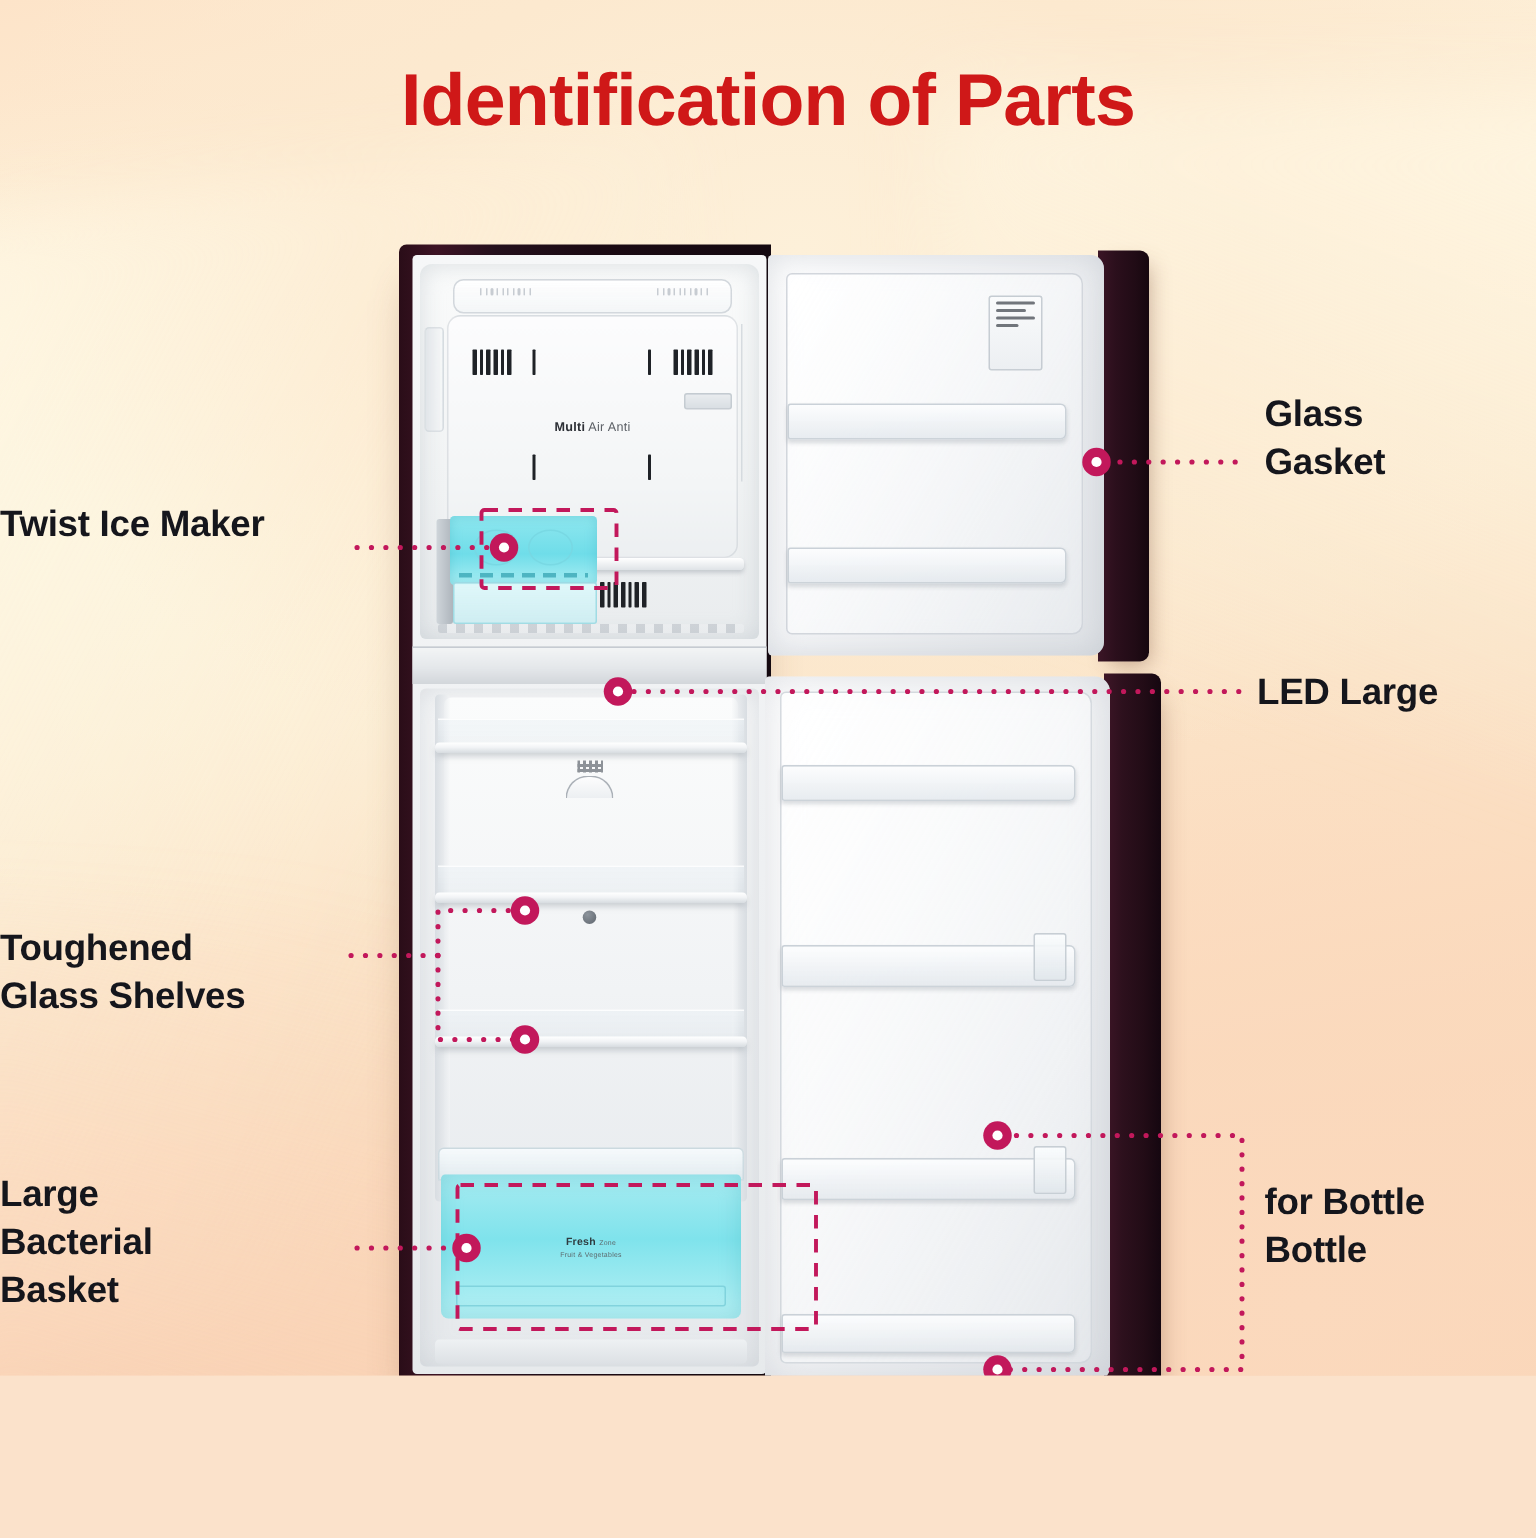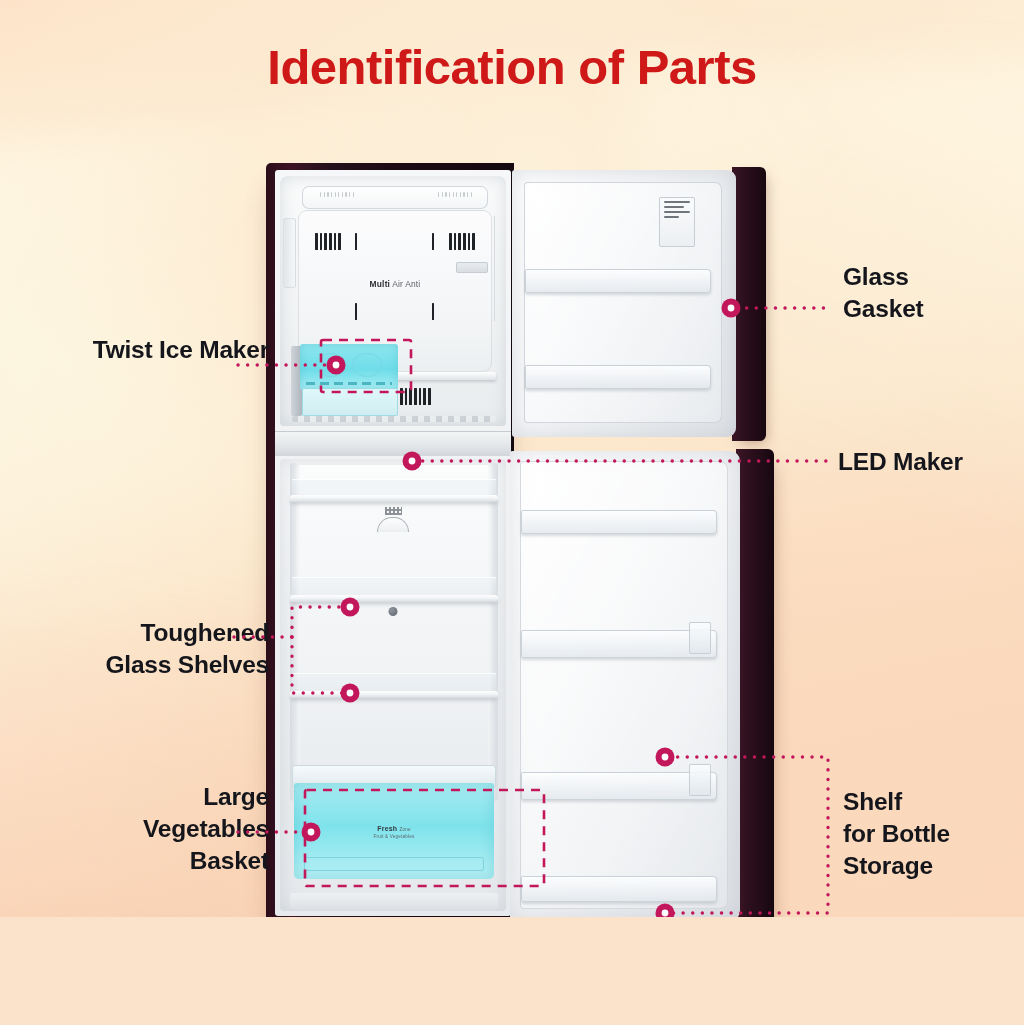--- a/index.html
+++ b/index.html
@@ -259,21 +259,21 @@
     background:linear-gradient(180deg,#1d1018,#0d0609);}
   .shadow{
     position:absolute;left:272px;top:925px;width:400px;height:16px;border-radius:50%;
     background:radial-gradient(ellipse at center, rgba(120,72,48,.30) 0%, rgba(120,72,48,0) 72%);
     filter:blur(3px);
   }
 
   
   .callout{position:absolute;font-size:24.5px;line-height:1.30;font-weight:600;color:#15161c;letter-spacing:-.2px;}
   .callout.right{text-align:left;}
-  .callout.leftal{text-align:right;padding-left:37px;}
+  .callout.leftal{}
 
   
   #anno{position:absolute;left:0;top:0;width:1024px;height:1025px;pointer-events:none;}
 </style>
 </head>
 <body>
 
 <div id="stage">
 
   <div class="sheen a"></div>
@@ -444,38 +444,37 @@
   <div class="callout leftal" style="left:0px;top:334px;width:232px;">
     <div>Twist Ice Maker</div>
   </div>
 
   <div class="callout right" style="left:843px;top:261px;width:181px;">
     <div>Glass</div>
     <div>Gasket</div>
   </div>
 
   <div class="callout right" style="left:838px;top:446px;width:186px;">
-    <div>LED Maker</div>
+    <div>LED Large</div>
   </div>
 
   <div class="callout leftal" style="left:0px;top:617px;width:232px;">
     <div>Toughened</div>
     <div>Glass Shelves</div>
   </div>
 
   <div class="callout leftal" style="left:0px;top:781px;width:232px;">
     <div>Large</div>
-    <div>Vegetables</div>
+    <div>Bacterial</div>
     <div>Basket</div>
   </div>
 
   <div class="callout right" style="left:843px;top:786px;width:181px;">
-    <div>Shelf</div>
     <div>for Bottle</div>
-    <div>Storage</div>
+    <div>Bottle</div>
   </div>
 
   <svg id="anno" viewBox="0 0 1024 1025">
     <g fill="none" stroke="#c2185b" stroke-width="3.4" stroke-linecap="round" stroke-dasharray="0.1 9.5">
 
       <path d="M238 365 H330"></path>
 
       <path d="M737 308 H828"></path>
 
       <path d="M413 461 H826"></path>

